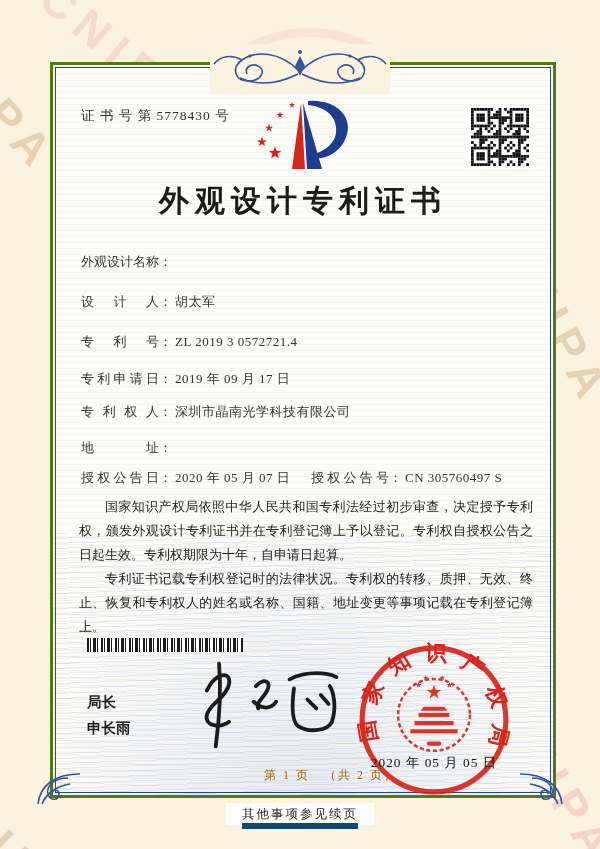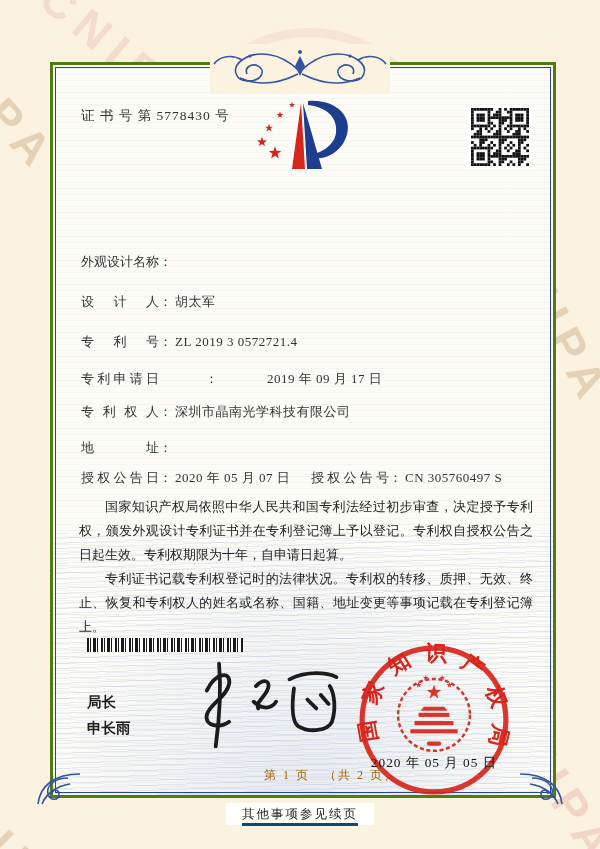--- a/index.html
+++ b/index.html
@@ -38,21 +38,21 @@
   .qr{position:absolute;left:415px;top:40px;width:64px;height:64px;background:#fff;padding:3px;box-sizing:border-box;}
   .qr svg{display:block;width:100%;height:100%;}
 
   .title{position:absolute;left:0;top:116px;width:100%;text-align:center;
          font-size:30px;font-weight:bold;letter-spacing:6px;color:#1b1b1b;}
 
   .frow{position:absolute;left:28px;display:flex;align-items:baseline;font-size:13px;color:#333;white-space:nowrap;}
   .flabel{display:inline-block;width:78px;text-align:justify;text-align-last:justify;flex:none;}
   .colon{flex:none;}
   .fvalue{margin-left:3px;letter-spacing:.5px;}
-  #row0{top:188px;} #row1{top:228px;} #row2{top:268px;} #row3{top:305px;gap:46px;}
+  #row0{top:188px;} #row1{top:228px;} #row2{top:268px;} #row3{top:305px;}
   #row4{top:338px;} #row5{top:374px;}
   #row5 .fvalue{font-size:12px;letter-spacing:0;}
   #grant-left{top:404px;} #grant-right{top:404px;left:258px;}
 
   .paras{position:absolute;left:26px;top:430px;width:454px;font-size:13px;line-height:1.85;
          text-align:justify;color:#222;}
   .paras p{margin:0;text-indent:2em;}
 
   .barcode{position:absolute;left:34px;top:573px;width:156px;height:14px;
       background:repeating-linear-gradient(90deg,#1a1a1a 0 2px,#fff 2px 3px,#1a1a1a 3px 4px,#fff 4px 6px,#1a1a1a 6px 9px,#fff 9px 10px,#1a1a1a 10px 11px,#fff 11px 14px);}
@@ -64,21 +64,21 @@
   .signature{position:absolute;left:128px;top:592px;width:170px;height:95px;}
 
   .seal{position:absolute;left:304px;top:578px;width:154px;height:154px;overflow:visible;}
   .seal svg{overflow:visible;}
 
   .page-info{position:absolute;left:0;top:702px;width:100%;text-align:center;
       font-size:12px;letter-spacing:2px;color:#a16207;margin-left:28px;}
 
   .footer-note{position:absolute;left:50%;top:803px;transform:translateX(-50%);
       background:rgba(255,255,255,.95);padding:3px 16px 2px;font-size:12.5px;letter-spacing:2px;color:#222;}
-  .footer-note span{border-bottom:3px solid #0c4a6e;padding-bottom:2px;margin-top:36px;}
+  .footer-note span{border-bottom:6px solid #0c4a6e;padding-bottom:2px;margin-top:36px;}
 
   .top-ornament{position:absolute;left:210px;top:44px;width:180px;height:50px;background:#fbf2e0;}
   .corner-orn{position:absolute;width:46px;height:36px;}
   #corner-left{left:36px;top:770px;}
   #corner-right{left:518px;top:770px;transform:scaleX(-1);}
 </style>
 </head>
 <body>
 
 <div class="page">
@@ -365,20 +365,21 @@
             <rect x="60" y="24" width="3" height="3"></rect>
             <rect x="60" y="30" width="3" height="3"></rect>
             <rect x="60" y="39" width="3" height="3"></rect>
             <rect x="60" y="45" width="3" height="3"></rect>
             <rect x="60" y="51" width="3" height="3"></rect>
             <rect x="60" y="60" width="3" height="3"></rect>
           </g>
         </svg>
     </div>
 
+    <div class="title">外观设计专利证书</div>
 
     <div class="frow" id="row0">
       <span class="flabel">外观设计名称</span>
         <span class="colon">：</span>
     </div>
     <div class="frow" id="row1">
       <span class="flabel">设计人</span>
         <span class="colon">：</span>
       <span class="fvalue">胡太军</span>
     </div>

